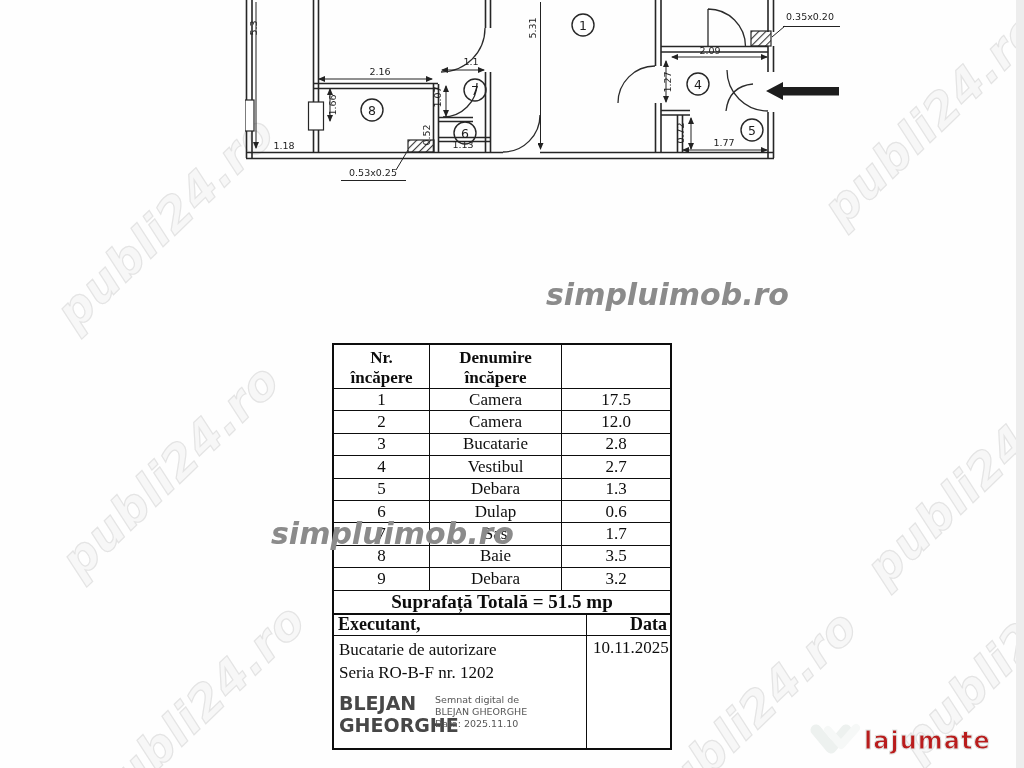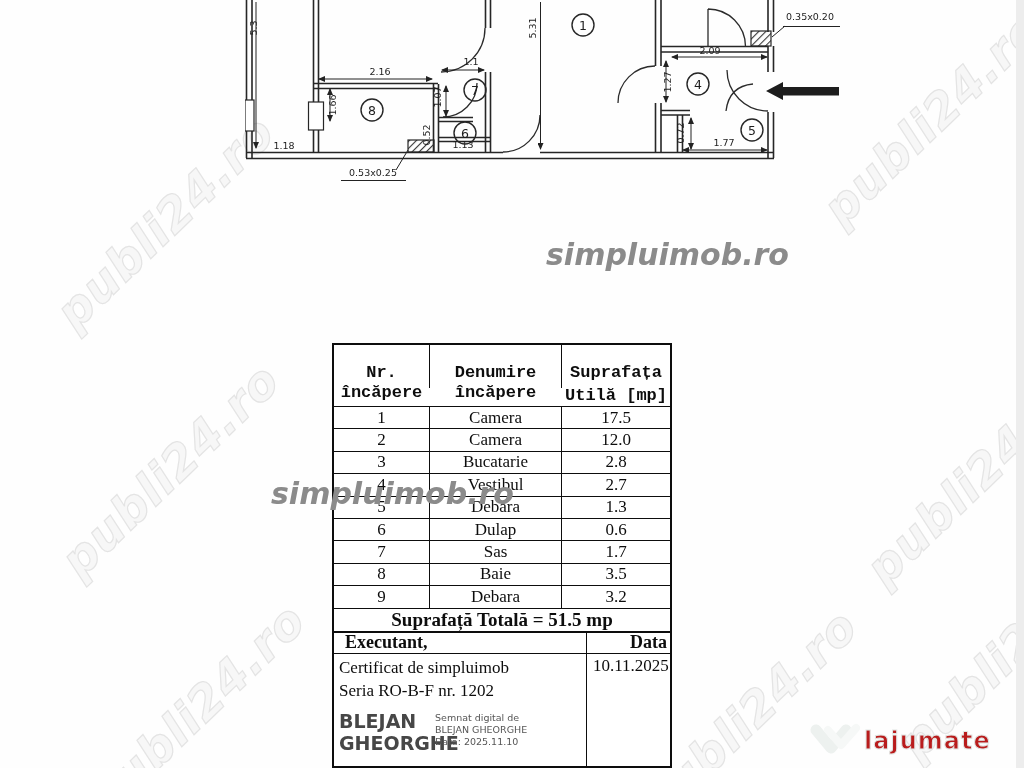--- a/index.html
+++ b/index.html
@@ -8,50 +8,50 @@
   
   .wm-publi{position:absolute;width:320px;text-align:center;
             font-family:"DejaVu Sans",sans-serif;font-weight:bold;font-style:italic;
             font-size:47px;letter-spacing:1px;color:#f7f7f7;
             -webkit-text-stroke:1.2px #e4e4e4;
             transform:translate(-50%,-50%) rotate(-44deg);pointer-events:none;z-index:1;}
   .wm1{left:165px;top:222px;} .wm2{left:932px;top:118px;} .wm3{left:170px;top:470px;}
   .wm4{left:975px;top:478px;} .wm5{left:196px;top:710px;} .wm6{left:748px;top:716px;}
   .wm7{left:1008px;top:652px;}
   .wm-simplu{position:absolute;font-family:"DejaVu Sans",sans-serif;font-weight:bold;
-             font-style:italic;font-size:30px;color:#8b8b8b;z-index:4;pointer-events:none;}
+             font-style:italic;font-size:30px;color:#8b8b8b;z-index:4;pointer-events:none;margin-top:40px;}
   .wm-s1{left:546px;top:237px;} .wm-s2{left:271px;top:476px;}
   
   .lajumate{position:absolute;left:808px;top:718px;display:flex;align-items:center;z-index:5;}
   .lajumate .lj-text{font-family:"DejaVu Sans",sans-serif;font-weight:bold;font-size:24px;
                      letter-spacing:1px;color:#b91c1c;text-align:right;-webkit-text-stroke:1px #e2e6e4;}
   .edge-strip{position:absolute;right:0;top:0;width:8px;height:768px;background:#ededed;z-index:6;}
   
   .plan{position:absolute;left:245px;top:0;z-index:2;}
   .plan text{fill:#1d1d1d;}
   .plan .dim{font:9.5px "DejaVu Sans",sans-serif;text-anchor:middle;}
   .plan .circ-num{font:12.5px "DejaVu Sans",sans-serif;text-anchor:middle;}
   
   .tbl{position:absolute;left:332px;top:343px;width:340px;border:2px solid #0d0d0d;
        background:#fff;z-index:3;box-sizing:border-box;color:#0d0d0d;}
   .trow{display:flex;border-top:1.6px solid #0d0d0d;box-sizing:border-box;}
   .trow:first-child{border-top:none;}
   .c1{width:96px;border-right:1.6px solid #0d0d0d;box-sizing:border-box;}
   .c2{width:132px;border-right:1.6px solid #0d0d0d;box-sizing:border-box;}
   .c3{flex:1;}
   .cell{display:flex;align-items:center;justify-content:center;font-size:17px;}
-  .hdr .cell{font-weight:bold;line-height:20px;text-align:center;padding-top:18px;
-             flex-direction:column;justify-content:space-between;height:43px;font-family:Liberation Mono, monospace;}
+  .hdr .cell{font-weight:bold;line-height:20px;text-align:center;padding-top:2px;
+             flex-direction:column;justify-content:center;height:43px;}
   .data-row{height:22.4px;}
   .sum-row{height:23px;display:flex;align-items:center;justify-content:center;
            font-weight:bold;font-size:17px;border-top:1.6px solid #0d0d0d;}
   .tot-row{height:22px;font-size:19px;}
   .exec-hdr{display:flex;height:20px;border-top:2px solid #0d0d0d;font-weight:bold;font-size:18px;}
   .exec-hdr .left{width:253px;border-right:1.6px solid #0d0d0d;box-sizing:border-box;
-                  padding-left:11px;line-height:19px;}
+                  padding-left:4px;line-height:19px;}
   .exec-hdr .right{flex:1;padding-left:7px;line-height:19px;margin-left:36px;}
   .exec-body{display:flex;border-top:1.6px solid #0d0d0d;min-height:112px;}
   .exec-body .left{width:253px;border-right:1.6px solid #0d0d0d;box-sizing:border-box;
                    padding:2px 0 0 5px;}
   .exec-body .right{flex:1;padding:2px 0 0 6px;font-size:17px;}
   .exec-line{font-size:17px;line-height:23.5px;}
   .sig{display:flex;margin-top:7px;align-items:flex-start;}
   .sig-name{font-family:"DejaVu Sans",sans-serif;font-weight:bold;font-size:19px;
             line-height:22px;color:#474747;width:96px;}
   .sig-digital{font-family:"DejaVu Sans",sans-serif;font-size:9.5px;line-height:12px;
@@ -172,24 +172,20 @@
   <div class="tbl">
     <div class="trow hdr">
       <div class="c1 cell">
         <span>Nr.</span>
         <span>încăpere</span>
       </div>
       <div class="c2 cell">
         <span>Denumire</span>
         <span>încăpere</span>
       </div>
-      <div class="c3 cell">
-        <span>Suprafața</span>
-        <span>Utilă [mp]</span>
-      </div>
     </div>
 
     <div class="trow data-row">
       <div class="c1 cell">1</div>
       <div class="c2 cell">Camera</div>
       <div class="c3 cell">17.5</div>
     </div>
     <div class="trow data-row">
       <div class="c1 cell">2</div>
       <div class="c2 cell">Camera</div>
@@ -235,21 +231,21 @@
 
     <div class="sum-row tot-row">Suprafață Totală = 51.5 mp</div>
 
     <div class="exec-hdr">
       <div class="left">Executant,</div>
       <div class="right">Data</div>
     </div>
 
     <div class="exec-body">
       <div class="left">
-        <div class="exec-line">Certificat de simpluimob</div>
+        <div class="exec-line">Bucatarie de autorizare</div>
         <div class="exec-line">Seria RO-B-F nr. 1202</div>
         <div class="sig">
           <div class="sig-name">
             <div>BLEJAN</div>
             <div>GHEORGHE</div>
           </div>
           <div class="sig-digital">
             <div>Semnat digital de</div>
             <div>BLEJAN GHEORGHE</div>
             <div>Data: 2025.11.10</div>

